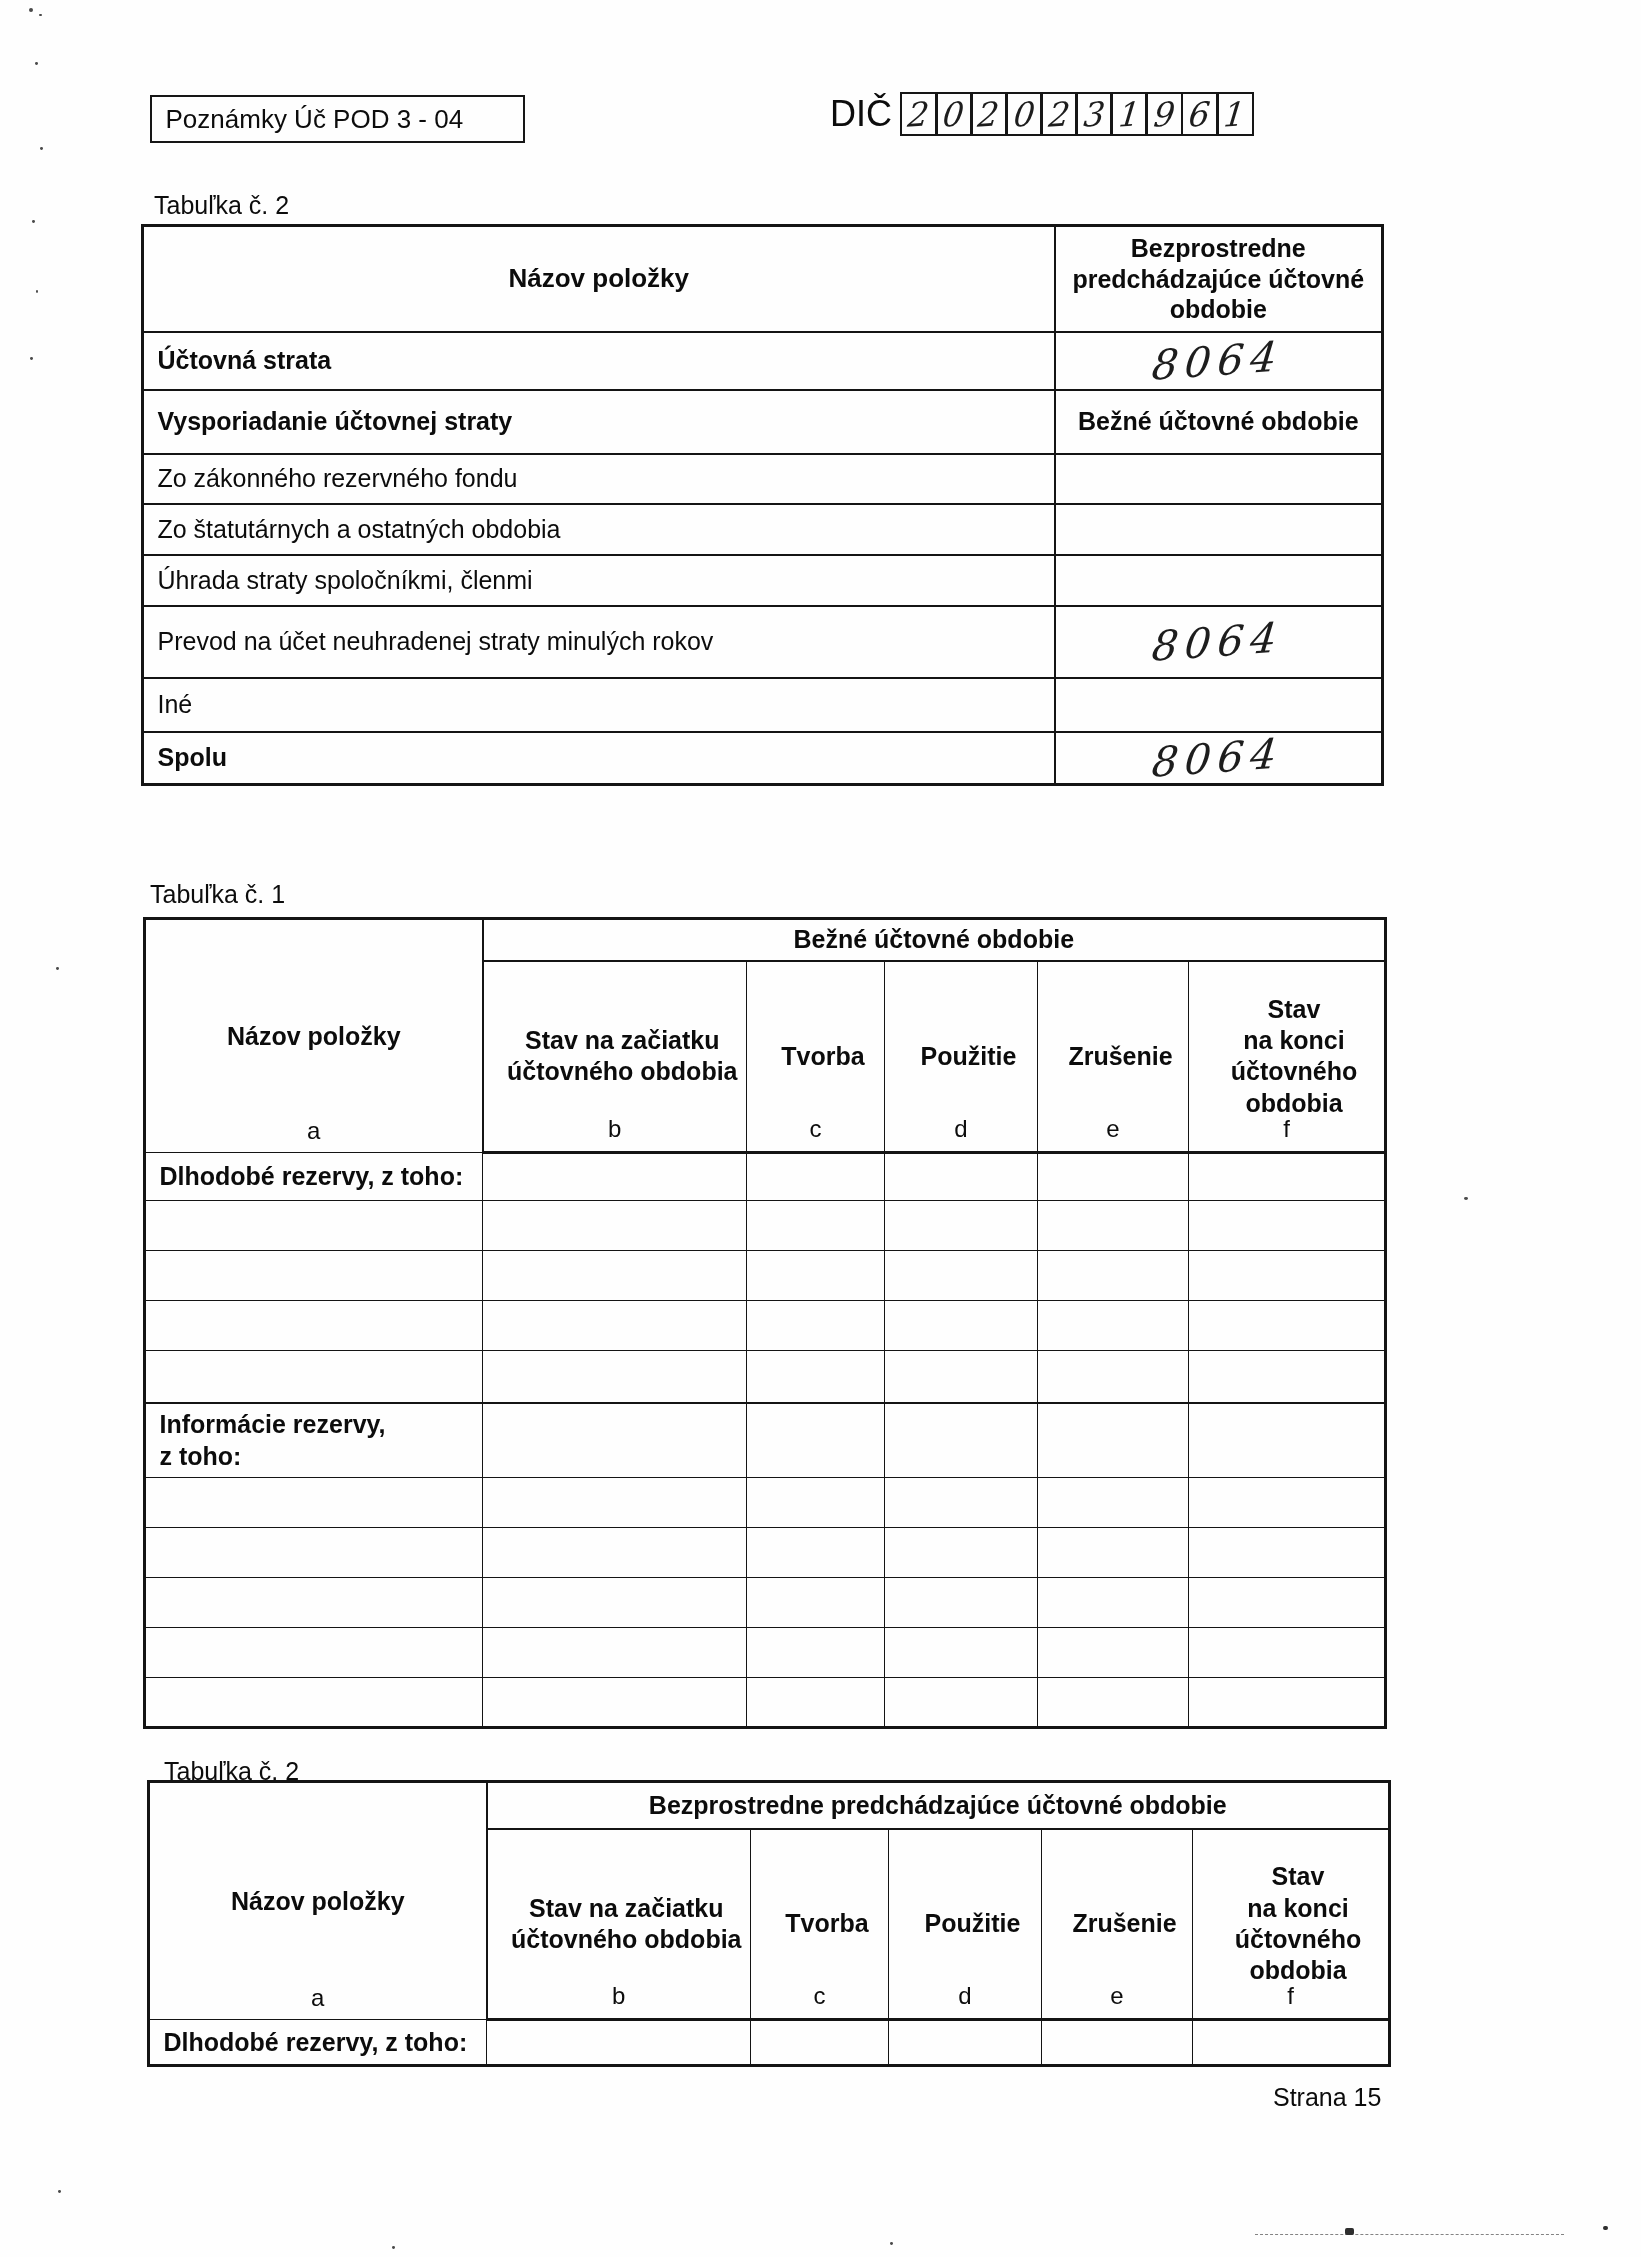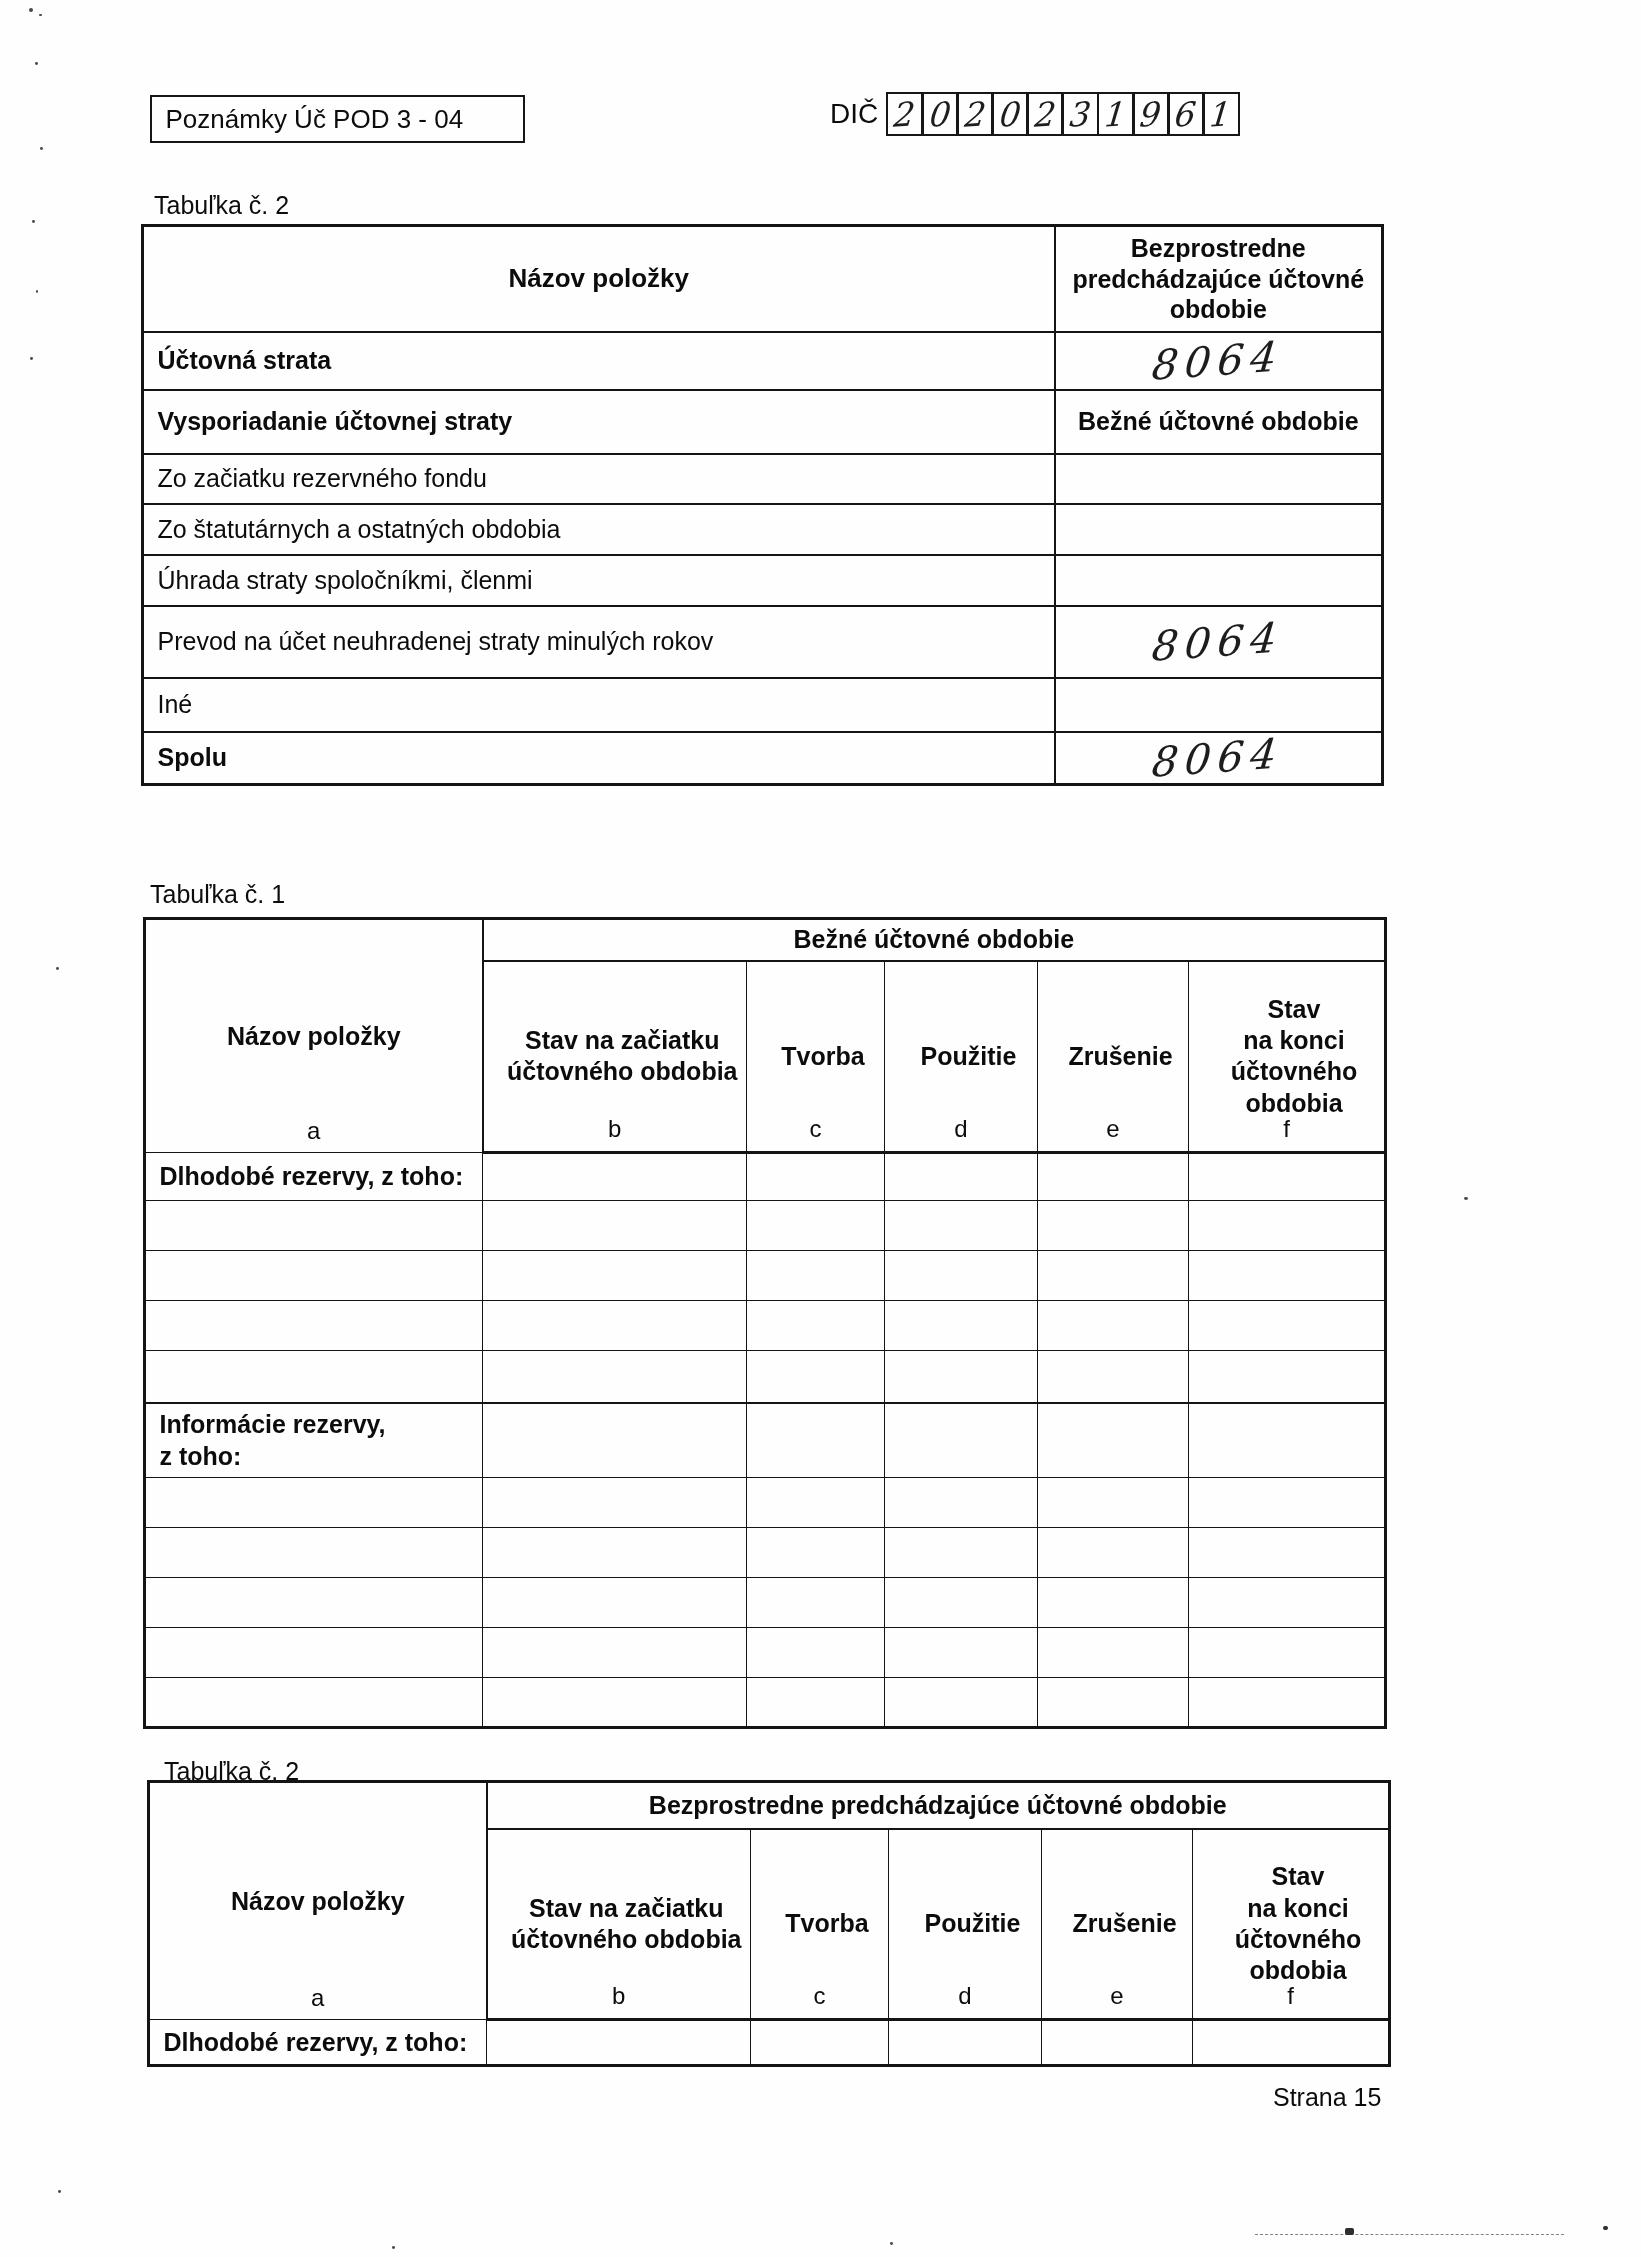--- a/index.html
+++ b/index.html
@@ -13,21 +13,21 @@
   .pre{white-space:pre-line;}
 
   
   .form-box{
     left:150px;top:95px;width:375px;height:48px;
     border:2.9px solid #161616;box-sizing:border-box;
     display:flex;align-items:center;padding-left:13.5px;
     font-size:26px;
   }
   .dic-wrap{left:830px;top:92px;display:flex;align-items:center;}
-  .dic-label{font-size:28px;margin-right:7.7px;text-align:center;}
+  .dic-label{font-size:36px;margin-right:7.7px;text-align:center;}
   .dic-boxes{display:flex;}
   .dic-cell{
     width:38px;height:44px;border:2.9px solid #161616;box-sizing:border-box;
     margin-left:-2.9px;display:flex;align-items:center;justify-content:center;
   }
   .dic-cell:first-child{margin-left:0;}
 
   
   .hw{
     font-family:"DejaVu Serif", serif;font-style:italic;color:#1d1d1d;
@@ -136,21 +136,21 @@
     </tr>
     <tr style="height:58px">
       <td class="lbl b">Účtovná strata</td>
       <td class="val"><span class="hw hw-num">8064</span></td>
     </tr>
     <tr style="height:64px">
       <td class="lbl b">Vysporiadanie účtovnej straty</td>
       <td class="val subhd">Bežné účtovné obdobie</td>
     </tr>
     <tr style="height:50px">
-      <td class="lbl">Zo začiatku rezervného fondu</td>
+      <td class="lbl">Zo zákonného rezervného fondu</td>
       <td class="val"></td>
     </tr>
     <tr style="height:51px">
       <td class="lbl">Zo štatutárnych a ostatných obdobia</td>
       <td class="val"></td>
     </tr>
     <tr style="height:51px">
       <td class="lbl">Úhrada straty spoločníkmi, členmi</td>
       <td class="val"></td>
     </tr>

